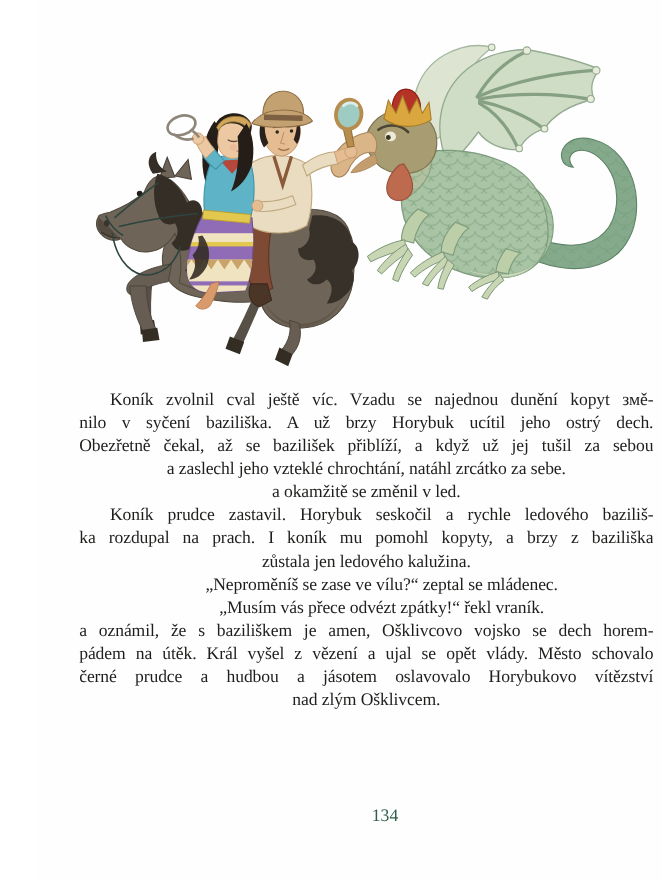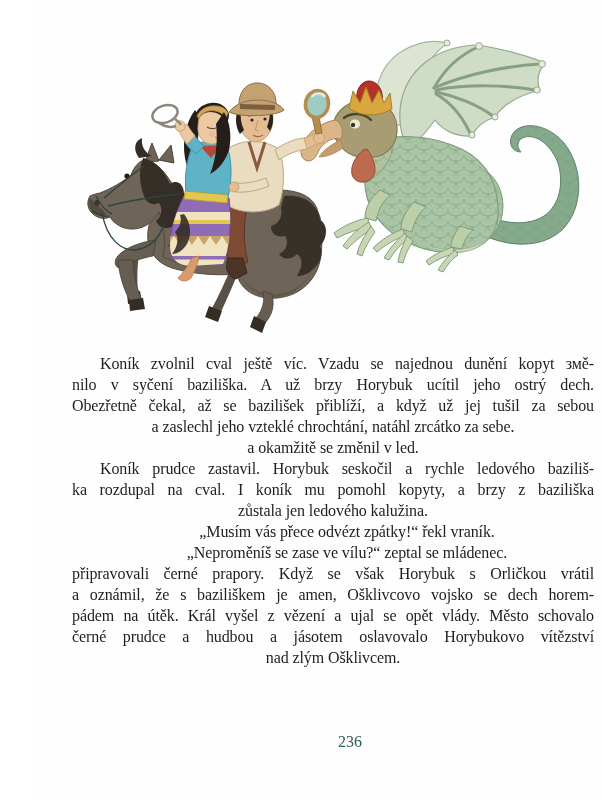--- a/index.html
+++ b/index.html
@@ -189,33 +189,32 @@
         <div class="line just indent">Koník zvolnil cval ještě víc. Vzadu se najednou dunění kopyt змě-</div>
         <div class="line just">nilo v syčení baziliška. A už brzy Horybuk ucítil jeho ostrý dech.</div>
         <div class="line just">Obezřetně čekal, až se bazilišek přiblíží, a když už jej tušil za sebou</div>
         <div class="line">a zaslechl jeho vzteklé chrochtání, natáhl zrcátko za sebe.</div>
       </div>
       <div>
         <div class="line">a okamžitě se změnil v led.</div>
       </div>
       <div>
         <div class="line just indent">Koník prudce zastavil. Horybuk seskočil a rychle ledového baziliš-</div>
-        <div class="line just">ka rozdupal na cval. I koník mu pomohl kopyty, a brzy z baziliška</div>
+        <div class="line just">ka rozdupal na prach. I koník mu pomohl kopyty, a brzy z baziliška</div>
         <div class="line">zůstala jen ledového kalužina.</div>
       </div>
       <div>
+        <div class="line indent">„Neproměníš se zase ve vílu?“ zeptal se mládenec.</div>
+      </div>
+      <div>
         <div class="line indent">„Musím vás přece odvézt zpátky!“ řekl vraník.</div>
       </div>
       <div>
-        <div class="line indent">„Neproměníš se zase ve vílu?“ zeptal se mládenec.</div>
-      </div>
-      <div>
-        <div class="line just">připravovali černé prapory. Když se však Horybuk s Orličkou vrátil</div>
         <div class="line just">a oznámil, že s baziliškem je amen, Ošklivcovo vojsko se dech horem-</div>
         <div class="line just">pádem na útěk. Král vyšel z vězení a ujal se opět vlády. Město schovalo</div>
         <div class="line just">černé prudce a hudbou a jásotem oslavovalo Horybukovo vítězství</div>
         <div class="line">nad zlým Ošklivcem.</div>
       </div>
     </div>
 
-  <div class="page-number" style="color: rgb(46, 95, 74);">236</div>
+  <div class="page-number" style="color: rgb(46, 95, 74);">134</div>
 
 </div>
 
 </body></html>

